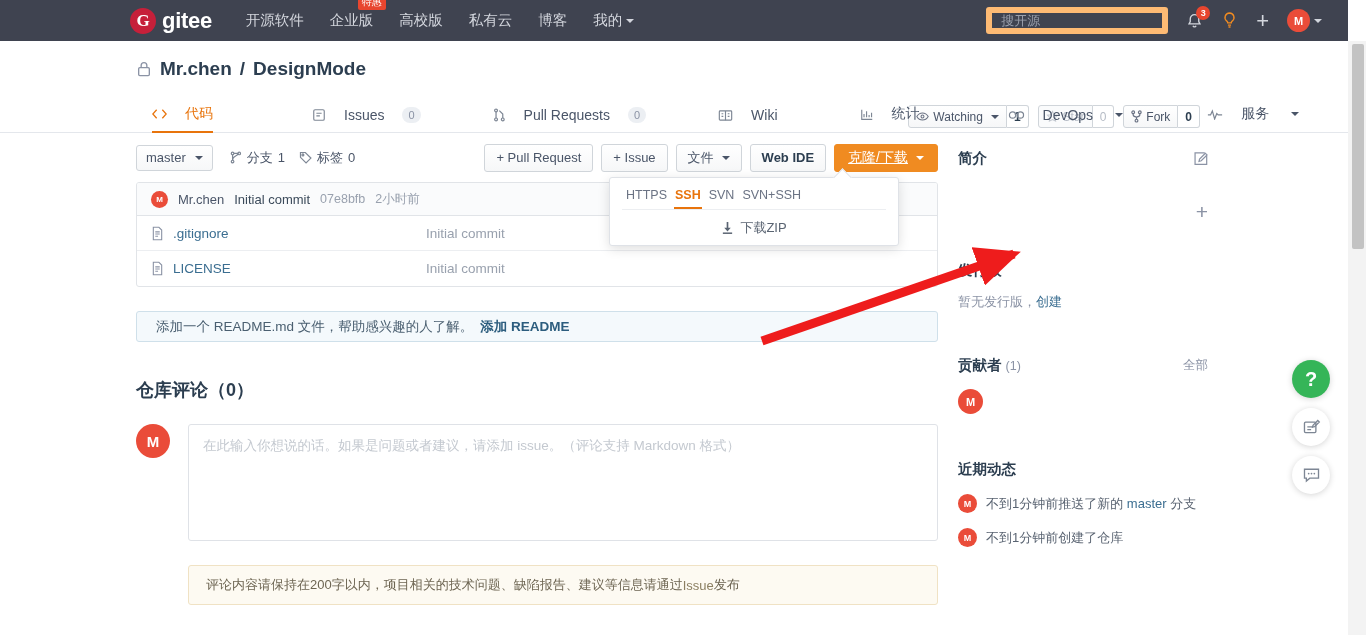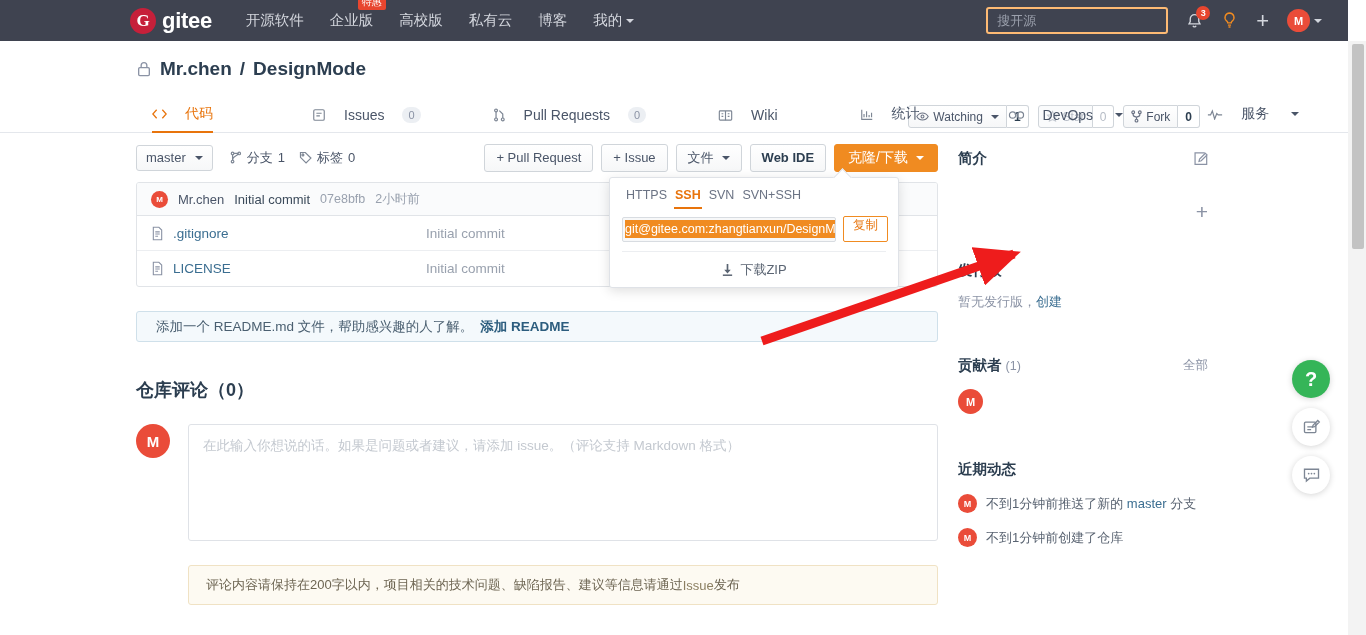--- a/index.html
+++ b/index.html
@@ -31,21 +31,21 @@
   .badge-hot {
     position:absolute; top:-16px; left:28px; background:#e8462f; color:#fff;
     font-size:10px; padding:1px 4px; border-radius:2px; line-height:1.25;
     white-space:nowrap;
   }
   .caret-d { display:inline-block; width:0;height:0; border-left:4px solid transparent;
     border-right:4px solid transparent; border-top:4px solid currentColor;
     margin-left:4px; vertical-align:2px; }
   .nav-right { margin-left:auto; display:flex; align-items:center; gap:18px; margin-right:26px; }
   .search-box {
-    width:182px; height:27px; border:2px solid #fdba74; border-radius:3px;
+    width:182px; height:27px; border:6px solid #fdba74; border-radius:3px;
     background:transparent; color:#c9ccd4; font-size:13px; padding:0 9px;
     outline:none; font-family:inherit;
   }
   .search-box::placeholder { color:#9ba0ac; }
   .icon-btn { position:relative; cursor:pointer; display:flex; align-items:center; }
   .bell-badge {
     position:absolute; top:-6px; right:-7px; background:#e8462f; color:#fff;
     font-size:9px; min-width:14px; height:14px; border-radius:7px;
     display:flex; align-items:center; justify-content:center; font-weight:bold;
     padding:0 3px;
@@ -120,21 +120,21 @@
   .meta-link { display:flex; align-items:center; gap:5px; cursor:pointer; }
   .toolbar-right { margin-left:auto; display:flex; align-items:center; gap:8px; }
   .tb-btn {
     border:1px solid #d0d5da; background:linear-gradient(#fff,#f6f7f8); height:28px;
     display:flex; align-items:center; gap:4px; padding:13px 11px; font-size:13px;
     color:#4a5568; border-radius:3px; cursor:pointer; white-space:nowrap;
   }
   .tb-btn.bold { font-weight:bold; color:#2c3e50; }
   .tb-btn.primary {
     background:#f08b21; border-color:#f08b21; color:#fff; font-size:14px;
-    height:28px; padding:0 13px;
+    height:28px; padding:0 13px;text-decoration:underline;
   }
 
   
   .clone-pop {
     position:absolute; left:609px; top:44px; width:290px; background:#fff;
     border:1px solid #dfe2e7; border-radius:3px;
     box-shadow:0 3px 12px rgba(0,0,0,.13); z-index:40;
   }
   .clone-pop:before {
     content:""; position:absolute; top:-7px; right:49px; width:12px; height:12px;
@@ -573,26 +573,20 @@
       </div>
     </div>
 
     <div class="clone-pop">
       <div class="clone-tabs">
         <div class="clone-tab">HTTPS</div>
         <div class="clone-tab active">SSH</div>
         <div class="clone-tab">SVN</div>
         <div class="clone-tab">SVN+SSH</div>
       </div>
-      <div class="clone-url-row">
-        <div class="clone-url">
-          <span class="sel">git@gitee.com:zhangtianxun/DesignM</span>
-        </div>
-        <div class="copy-btn">复制</div>
-      </div>
       <div class="clone-divider"></div>
       <div class="clone-zip">
         <svg width="13" height="14" viewBox="0 0 14 15" fill="#5a6472">
           <path d="M6.1 1h1.8v6.1h2.6L7 11.2 3.5 7.1h2.6z"></path>
             <rect x="2" y="12.3" width="10" height="1.6"></rect>
           </svg>
         <span>下载ZIP</span>
       </div>
     </div>
   </div>

